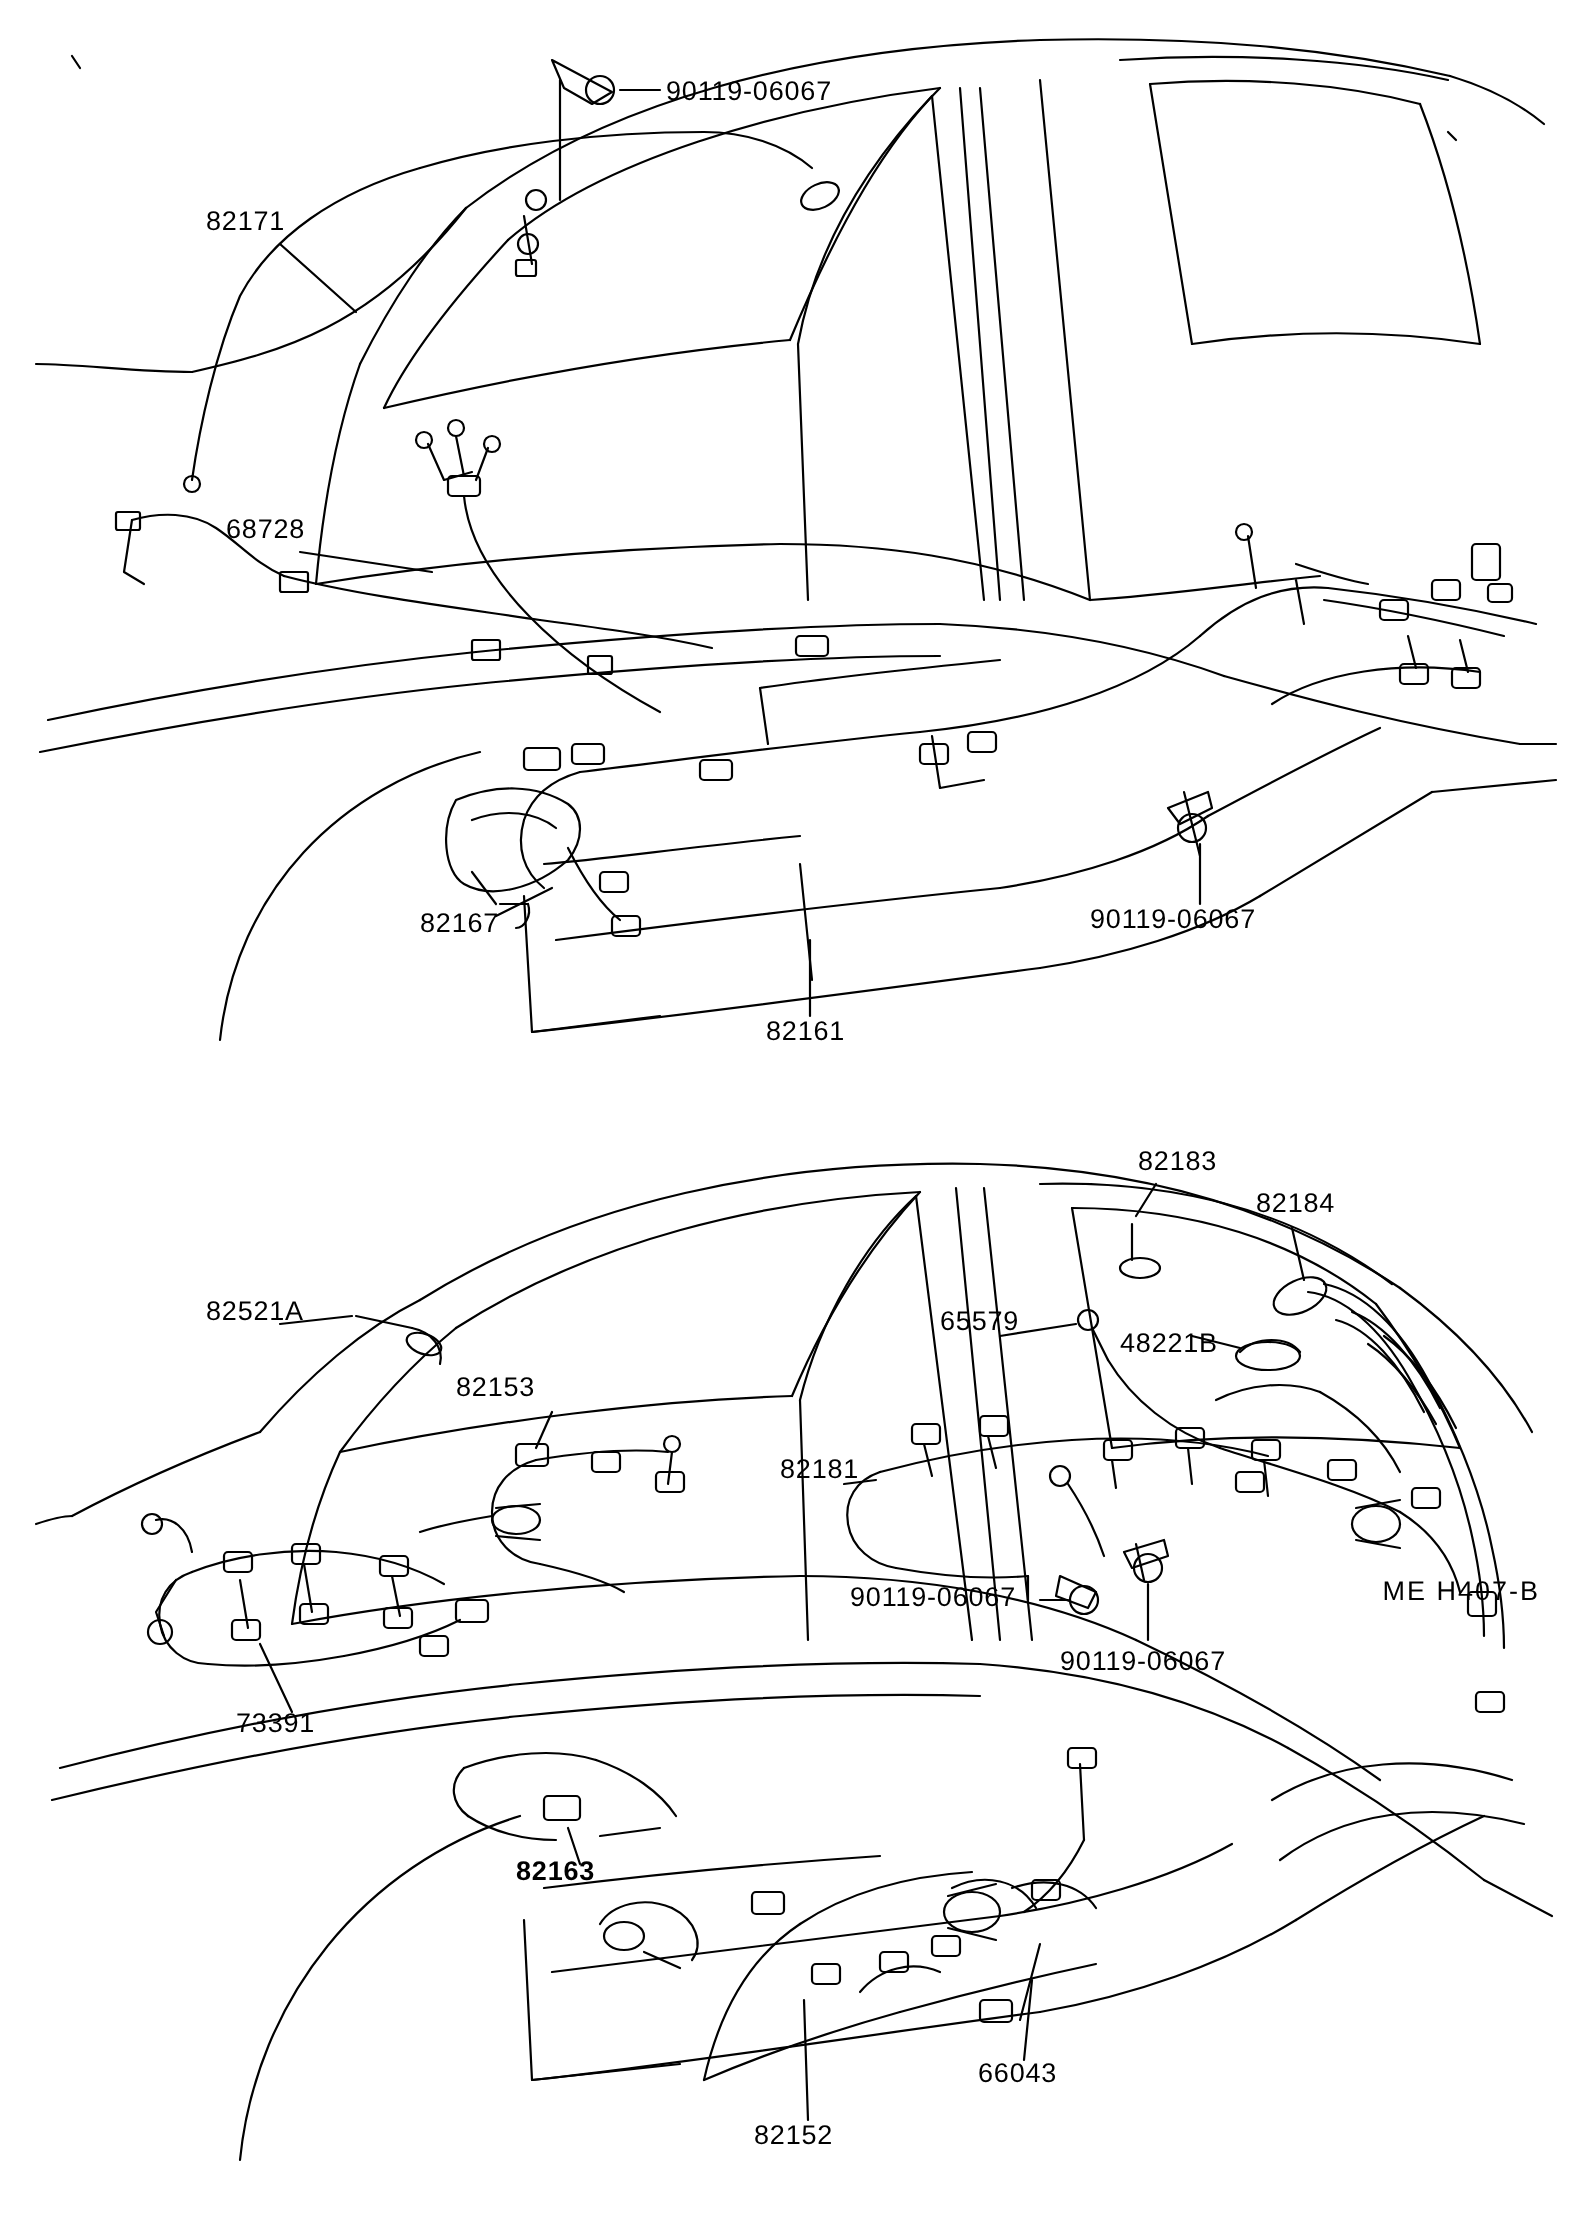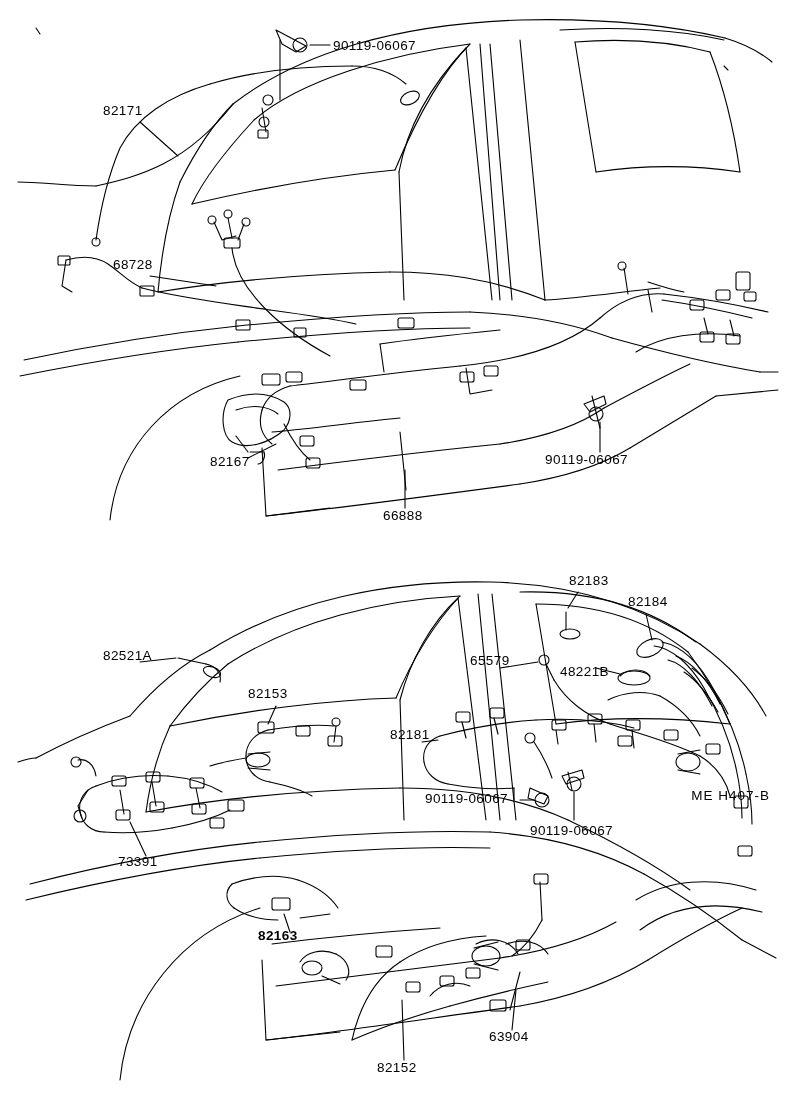--- a/index.html
+++ b/index.html
@@ -383,31 +383,31 @@
 
       <path d="M36,28 L40,34"></path>
       <path d="M724,66 L728,70"></path>
     </g>
   </svg>
 
   <div class="label" style="left:333px; top:38px;">90119-06067</div>
   <div class="label" style="left:103px; top:103px;">82171</div>
   <div class="label" style="left:113px; top:257px;">68728</div>
   <div class="label" style="left:210px; top:454px;">82167</div>
-  <div class="label" style="left:383px; top:508px;">66888</div>
+  <div class="label" style="left:383px; top:508px;">82161</div>
   <div class="label" style="left:545px; top:452px;">90119-06067</div>
 
   <div class="label" style="left:549px; top:573px;margin-left:20px;">82183</div>
   <div class="label" style="left:628px; top:594px;">82184</div>
   <div class="label" style="left:103px; top:648px;">82521A</div>
   <div class="label" style="left:470px; top:653px;">65579</div>
   <div class="label" style="left:560px; top:664px;">48221B</div>
-  <div class="label" style="left:248px; top:686px;">82153</div>
+  <div class="label" style="left:228px; top:686px;">82153</div>
   <div class="label" style="left:390px; top:727px;">82181</div>
   <div class="label" style="left:425px; top:791px;">90119-06067</div>
   <div class="label" style="left:530px; top:823px;">90119-06067</div>
   <div class="label" style="left:118px; top:854px;">73391</div>
   <div class="label" style="left:258px; top:928px;font-weight:bold;">82163</div>
-  <div class="label" style="left:489px; top:1029px;">63904</div>
+  <div class="label" style="left:489px; top:1029px;">66043</div>
   <div class="label" style="left:377px; top:1060px;">82152</div>
 
   <div class="footer-code">ME  H407-B</div>
 </div>
 
 </body></html>

